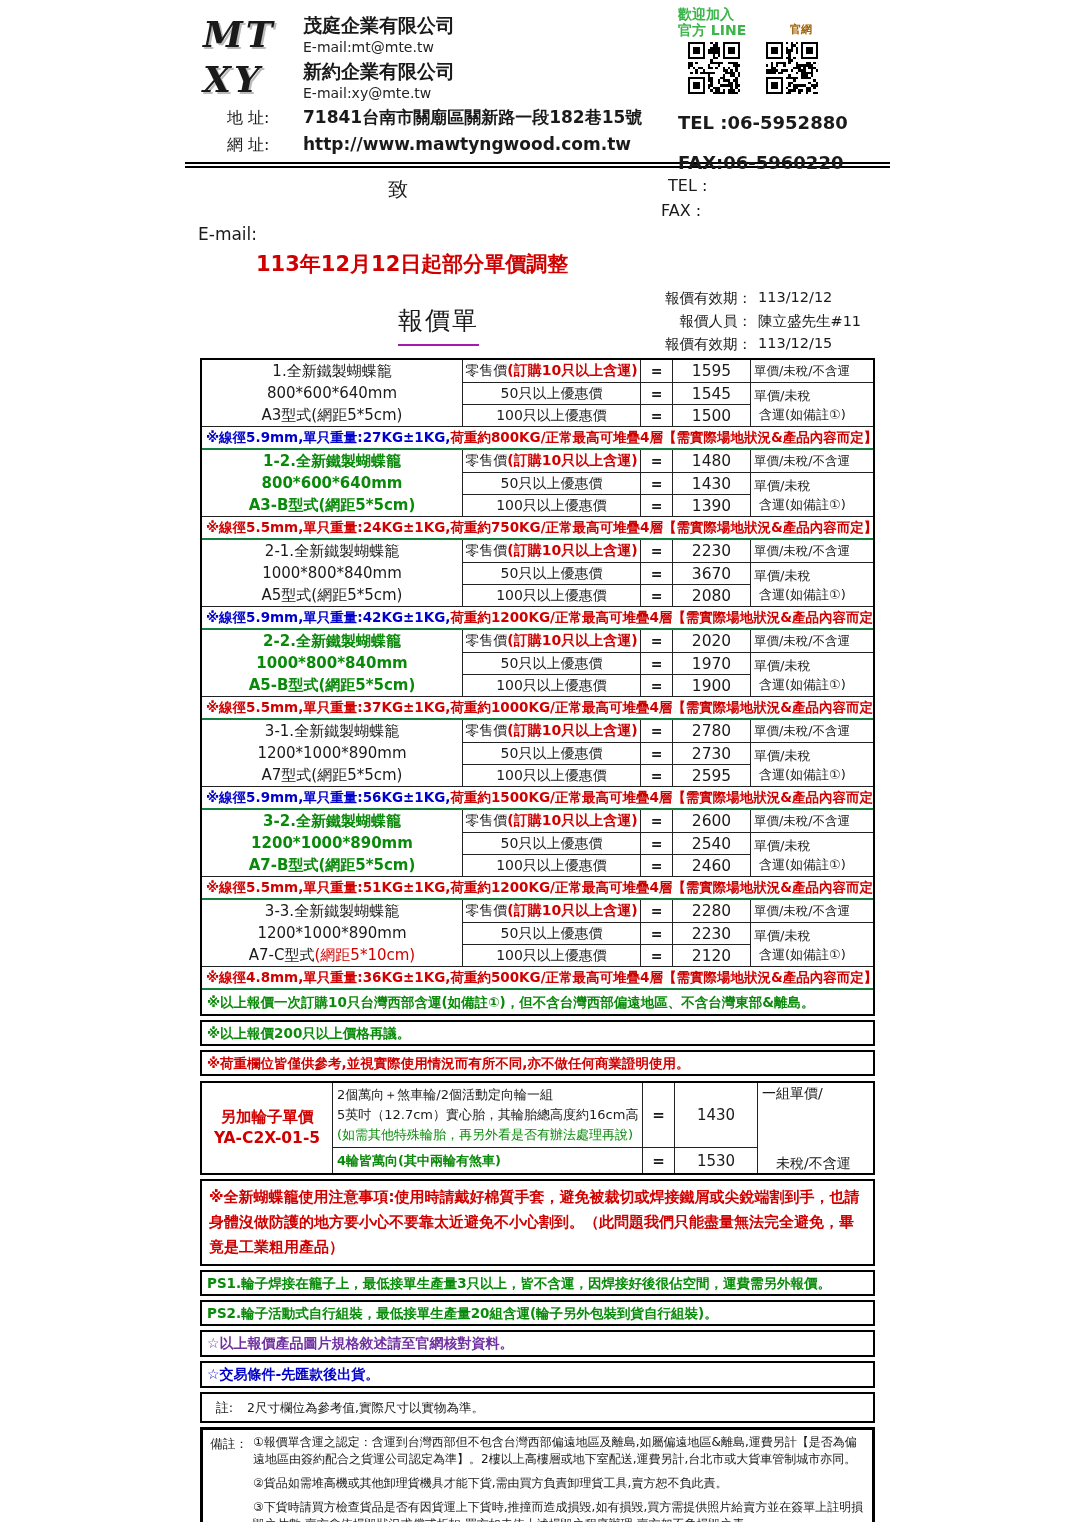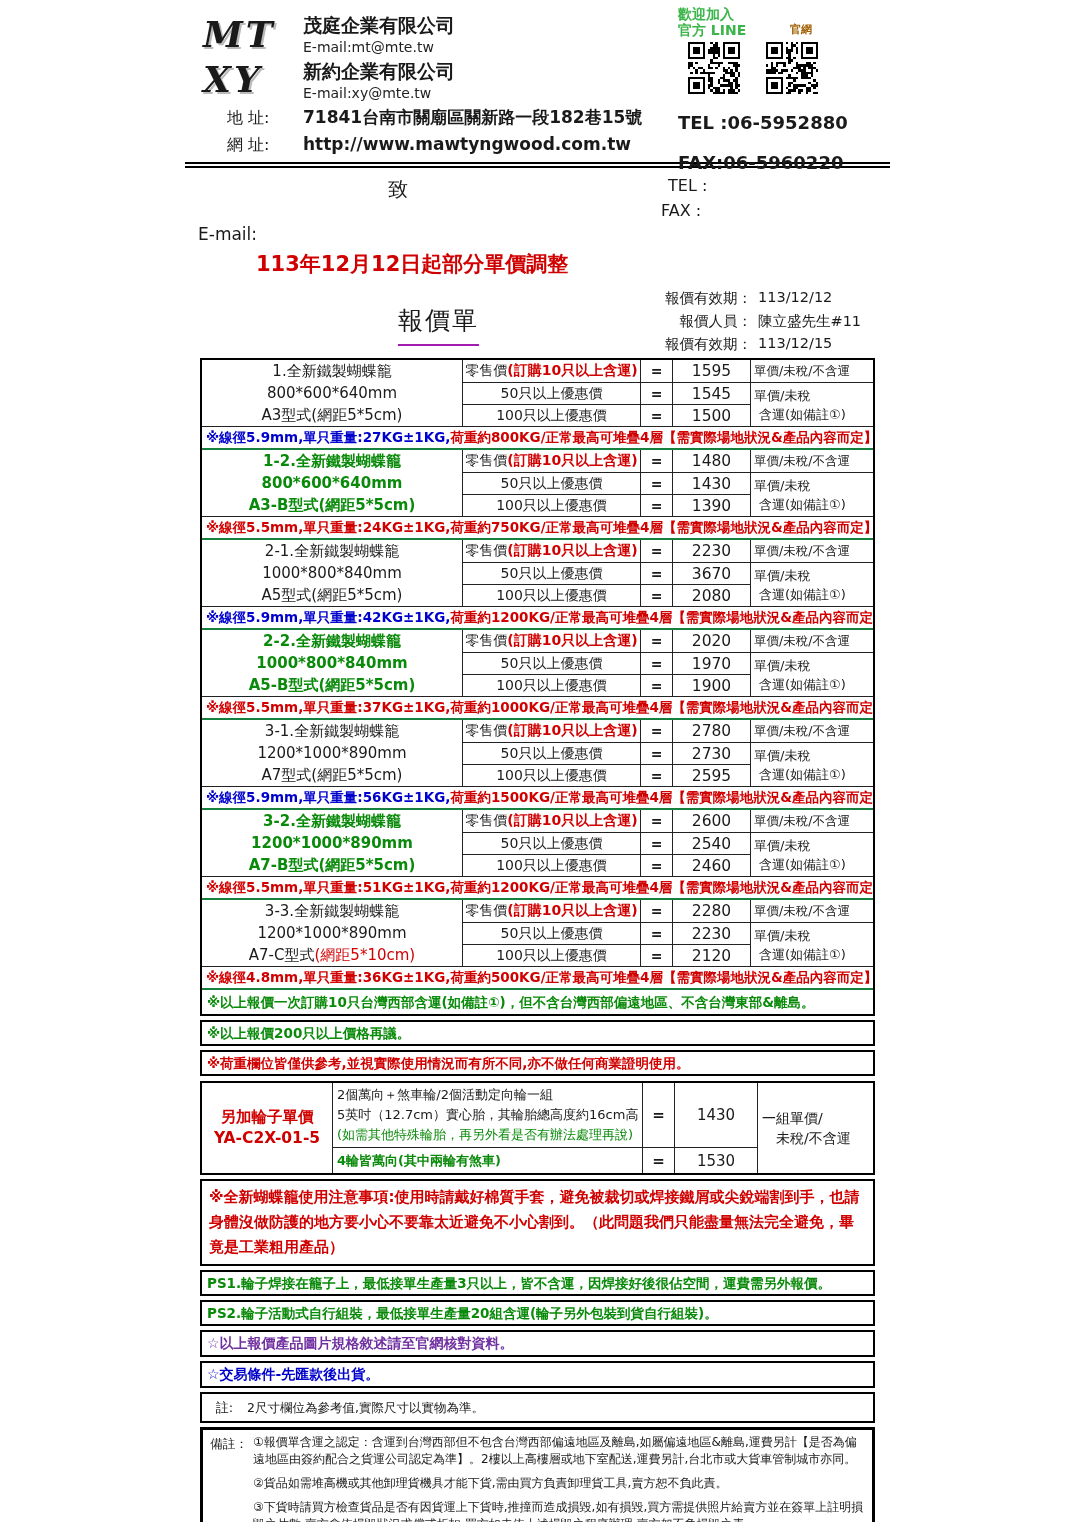--- a/index.html
+++ b/index.html
@@ -74,21 +74,21 @@
   .w-desc { grid-column:2; grid-row:1; border-left:1px solid #222; flex-direction:column;
             align-items:flex-start; justify-content:center; padding-left:4px; line-height:20px; }
   .w-eq1 { grid-column:3; grid-row:1; } .w-eq2 { grid-column:3; grid-row:2; }
   .w-p1 { grid-column:4; grid-row:1; } .w-p2 { grid-column:4; grid-row:2; }
   .w-eq1,.w-eq2,.w-p1,.w-p2 { border-left:1px solid #222; justify-content:center; font-size:15px; }
   .w-eq1,.w-eq2 { font-weight:bold; }
   .w-opt2 { grid-column:2; grid-row:2; border-left:1px solid #222; border-top:1px solid #222;
             padding-left:4px; font-weight:bold; }
   .w-eq2,.w-p2 { border-top:1px solid #222; }
   .w-right { grid-column:5; grid-row:1/3; border-left:1px solid #222; flex-direction:column;
-             align-items:flex-start; justify-content:center; padding-left:4px; font-size:14px; line-height:20px; }
+             align-items:flex-start; justify-content:space-between; padding-left:4px; font-size:14px; line-height:20px; }
   .w-right .ind { padding-left:14px; }
   .warning { font-size:15px; font-weight:bold; line-height:25px; padding:4px 7px; }
   .ps-line { font-size:13.5px; font-weight:bold; line-height:18px; }
   .star-line { font-size:14px; font-weight:bold; line-height:19px; }
   
   .footnote { display:grid; grid-template-columns:45px 1fr; margin-top:4px; border:2px solid #000; padding:3px 0; }
   .fn-label { font-size:13px; display:flex; align-items:center; justify-content:center; }
   .fn-lines { font-size:12.5px; line-height:21px; }
   .remarks { display:grid; grid-template-columns:48px 1fr; margin-top:4px; border:3px solid #000; padding:4px 4px 6px 2px; }
   .rm-label { font-size:12.5px; padding-top:2px; text-align:center; }

